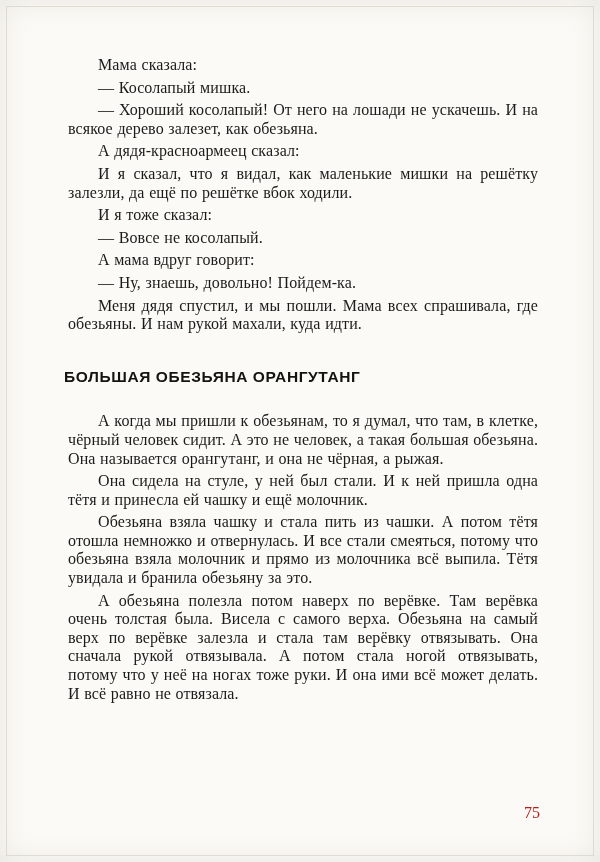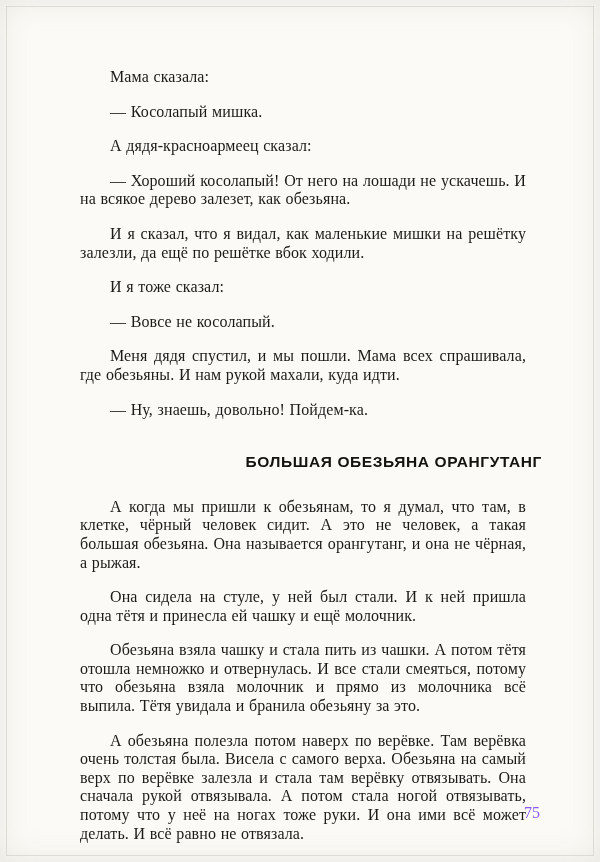--- a/index.html
+++ b/index.html
@@ -36,60 +36,61 @@
     position: absolute;
     left: 64px;
     top: 52px;
     width: 478px;
     font-size: 16px;
     line-height: 18.6px;
     text-align: justify;
     letter-spacing: 0.1px;
   }
   .para {
-    margin: 16px;
+    margin: 4px;
     text-indent: 30px;
     word-spacing: 0.5px;
   }
   .story-title {
     margin: 34px 0 26px 0;
     font-family: "Liberation Sans", "DejaVu Sans", sans-serif;
     font-size: 15.5px;
     font-weight: 700;
     letter-spacing: 0.6px;
-    text-align: right;
+    text-align: left;
     text-indent: 0;
     color: #14130f;
   }
   .page-number {
     position: absolute;
     right: 60px;
     bottom: 40px;
     font-size: 16px;
     font-family: "Liberation Serif", "DejaVu Serif", serif;
-    color: #8b5cf6;
+    color: #b91c1c;
   }
 </style>
 </head>
 <body>
 
 <div class="page">
   <div class="scan-edge"></div>
   <div class="scan-shade"></div>
 
   <main class="text-block">
     <p class="para">Мама сказала:</p>
     <p class="para">— Косолапый мишка.</p>
+    <p class="para">— Хороший косолапый! От него на лошади не ускачешь. И на всякое дерево залезет, как обезьяна.</p>
     <p class="para">А дядя-красноармеец сказал:</p>
-    <p class="para">— Хороший косолапый! От него на лошади не ускачешь. И на всякое дерево залезет, как обезьяна.</p>
     <p class="para">И я сказал, что я видал, как маленькие мишки на решётку залезли, да ещё по решётке вбок ходили.</p>
     <p class="para">И я тоже сказал:</p>
     <p class="para">— Вовсе не косолапый.</p>
+    <p class="para">А мама вдруг говорит:</p>
+    <p class="para">— Ну, знаешь, довольно! Пойдем-ка.</p>
     <p class="para">Меня дядя спустил, и мы пошли. Мама всех спрашивала, где обезьяны. И нам рукой махали, куда идти.</p>
-    <p class="para">— Ну, знаешь, довольно! Пойдем-ка.</p>
 
     <h2 class="story-title">БОЛЬШАЯ ОБЕЗЬЯНА ОРАНГУТАНГ</h2>
 
     <p class="para">А когда мы пришли к обезьянам, то я думал, что там, в клетке, чёрный человек сидит. А это не человек, а такая большая обезьяна. Она называется орангутанг, и она не чёрная, а рыжая.</p>
     <p class="para">Она сидела на стуле, у ней был стали. И к ней пришла одна тётя и принесла ей чашку и ещё молочник.</p>
     <p class="para">Обезьяна взяла чашку и стала пить из чашки. А потом тётя отошла немножко и отвернулась. И все стали смеяться, потому что обезьяна взяла молочник и прямо из молочника всё выпила. Тётя увидала и бранила обезьяну за это.</p>
     <p class="para">А обезьяна полезла потом наверх по верёвке. Там верёвка очень толстая была. Висела с самого верха. Обезьяна на самый верх по верёвке залезла и стала там верёвку отвязывать. Она сначала рукой отвязывала. А потом стала ногой отвязывать, потому что у неё на ногах тоже руки. И она ими всё может делать. И всё равно не отвязала.</p>
   </main>
 
   <div class="page-number">75</div>

